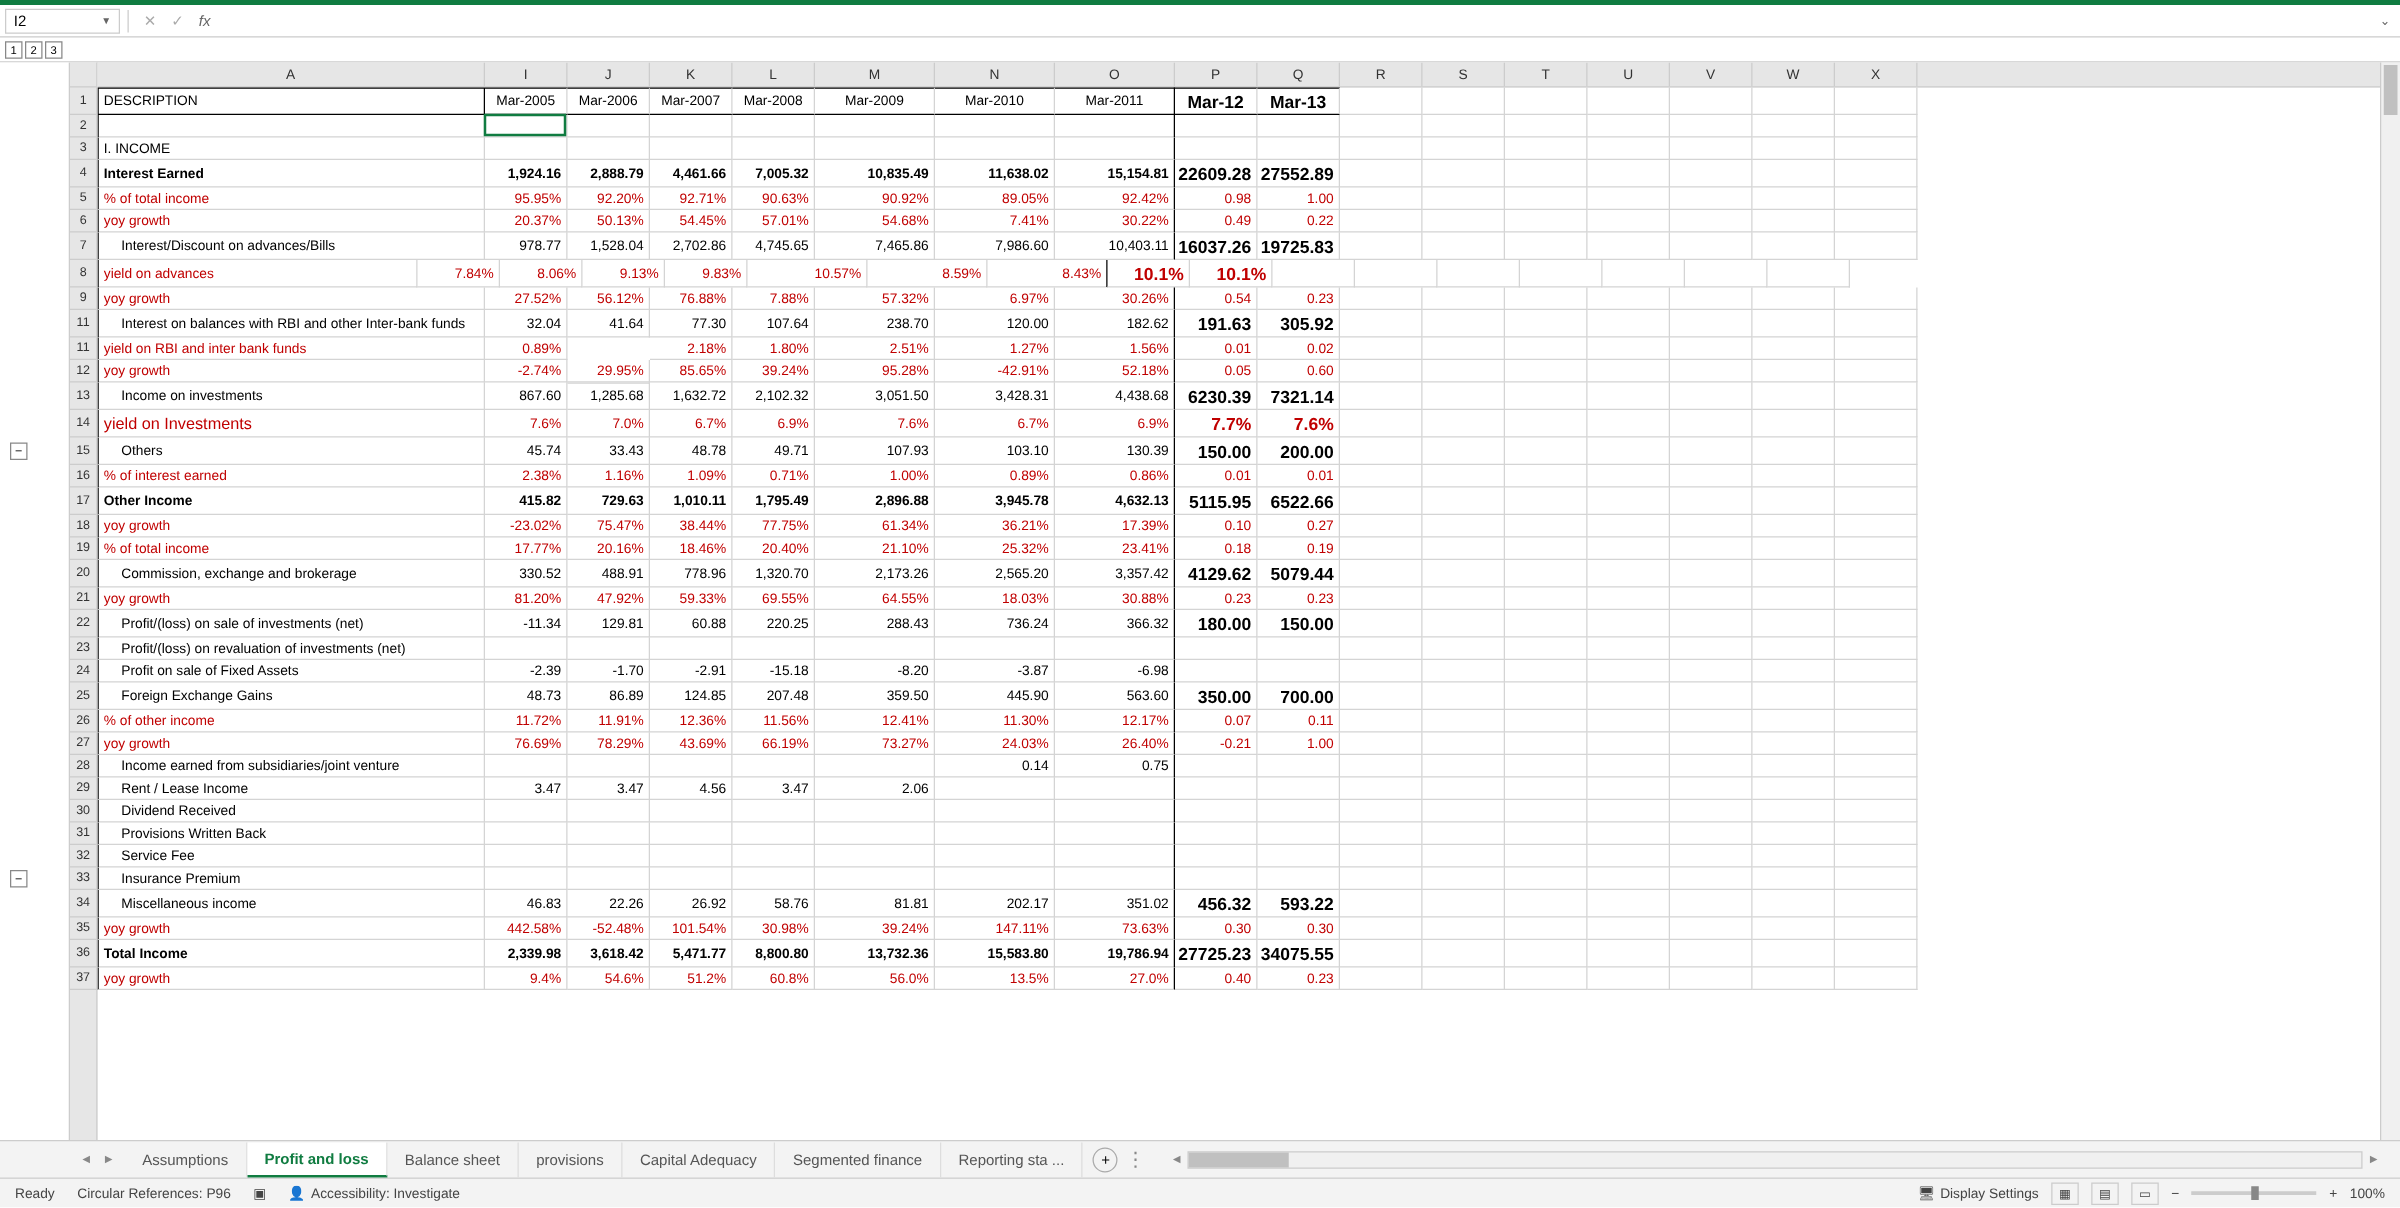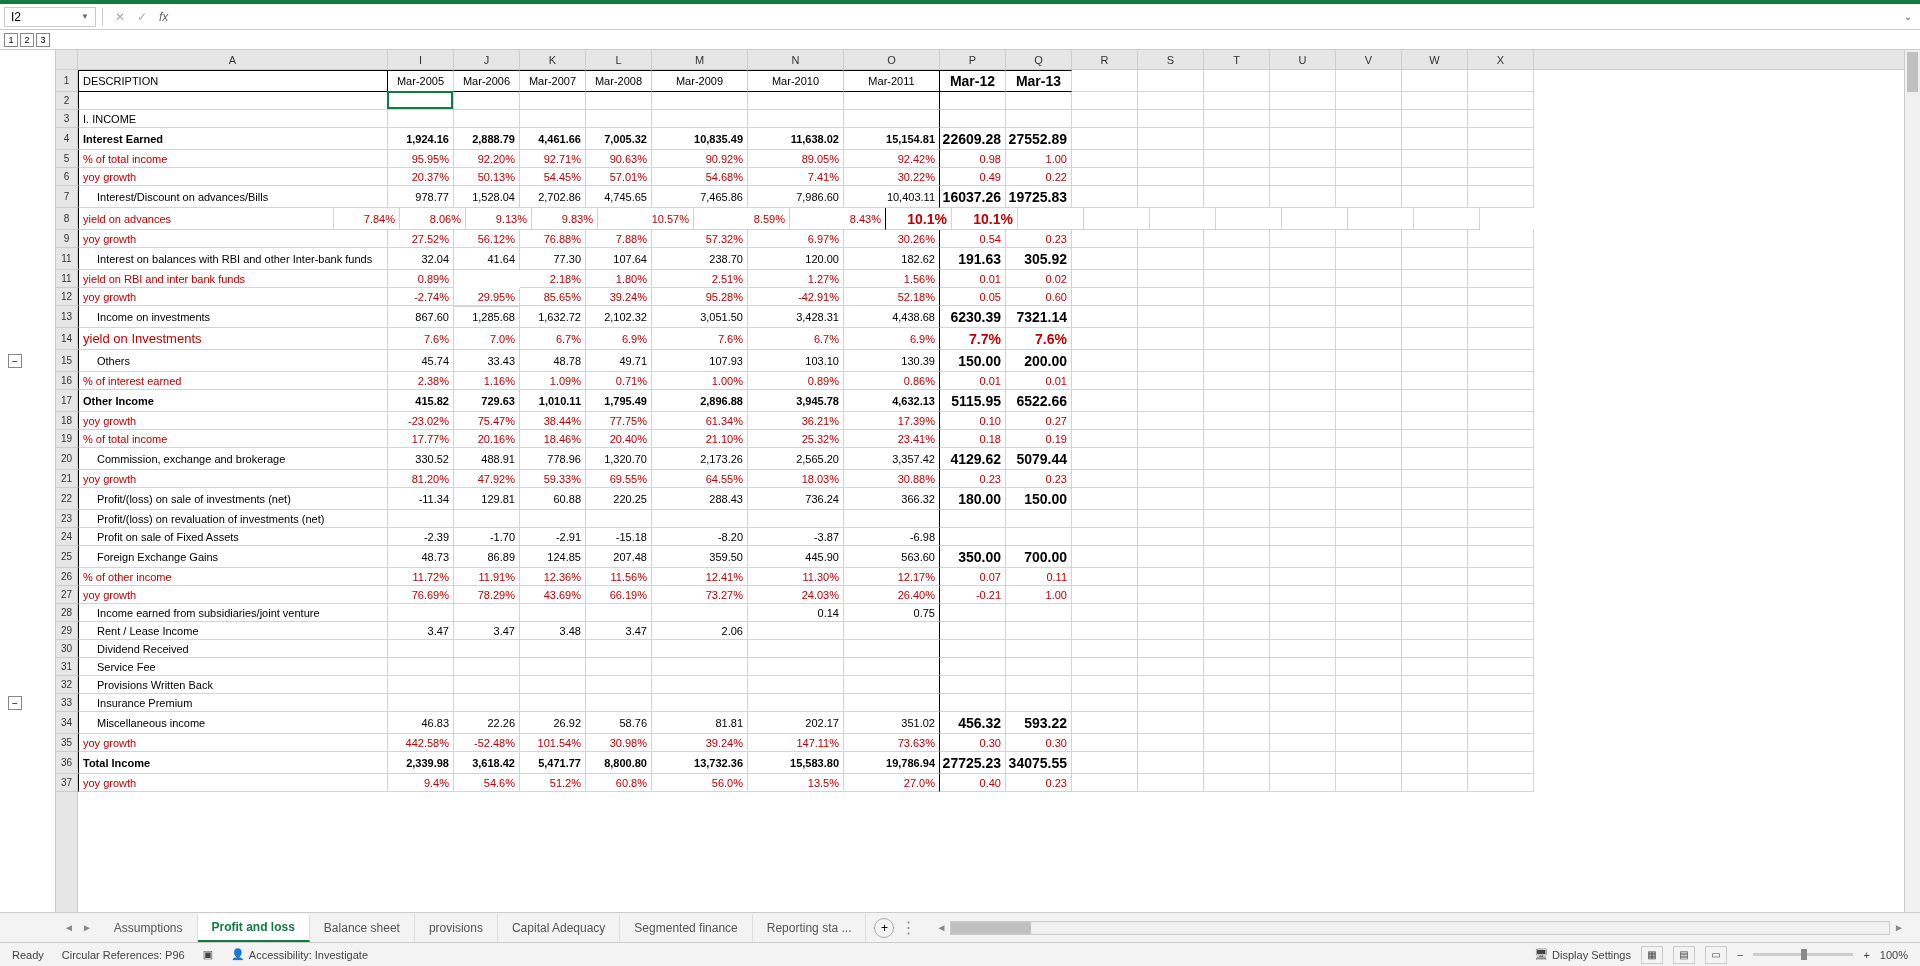--- a/index.html
+++ b/index.html
@@ -681,21 +681,21 @@
           <div class="cell" style="width: 66px;"></div>
           <div class="cell" style="width: 66px;"></div>
           <div class="cell" style="width: 66px;"></div>
           <div class="cell" style="width: 66px;"></div>
           <div class="cell" style="width: 66px;"></div>
         </div>
         <div class="row">
           <div class="cell bl" style="width: 310px; padding-left: 18px;">Rent / Lease Income</div>
           <div class="cell r" style="width: 66px;">3.47</div>
           <div class="cell r" style="width: 66px;">3.47</div>
-          <div class="cell r" style="width: 66px;">3.48</div>
+          <div class="cell r" style="width: 66px;">4.56</div>
           <div class="cell r" style="width: 66px;">3.47</div>
           <div class="cell r" style="width: 96px;">2.06</div>
           <div class="cell r" style="width: 96px;"></div>
           <div class="cell r br" style="width: 96px;"></div>
           <div class="cell r" style="width: 66px;"></div>
           <div class="cell r" style="width: 66px;"></div>
           <div class="cell" style="width: 66px;"></div>
           <div class="cell" style="width: 66px;"></div>
           <div class="cell" style="width: 66px;"></div>
           <div class="cell" style="width: 66px;"></div>
@@ -716,40 +716,40 @@
           <div class="cell r" style="width: 66px;"></div>
           <div class="cell" style="width: 66px;"></div>
           <div class="cell" style="width: 66px;"></div>
           <div class="cell" style="width: 66px;"></div>
           <div class="cell" style="width: 66px;"></div>
           <div class="cell" style="width: 66px;"></div>
           <div class="cell" style="width: 66px;"></div>
           <div class="cell" style="width: 66px;"></div>
         </div>
         <div class="row">
+          <div class="cell bl" style="width: 310px; padding-left: 18px;">Provisions Written Back</div>
+          <div class="cell r" style="width: 66px;"></div>
+          <div class="cell r" style="width: 66px;"></div>
+          <div class="cell r" style="width: 66px;"></div>
+          <div class="cell r" style="width: 66px;"></div>
+          <div class="cell r" style="width: 96px;"></div>
+          <div class="cell r" style="width: 96px;"></div>
+          <div class="cell r br" style="width: 96px;"></div>
+          <div class="cell r" style="width: 66px;"></div>
+          <div class="cell r" style="width: 66px;"></div>
+          <div class="cell" style="width: 66px;"></div>
+          <div class="cell" style="width: 66px;"></div>
+          <div class="cell" style="width: 66px;"></div>
+          <div class="cell" style="width: 66px;"></div>
+          <div class="cell" style="width: 66px;"></div>
+          <div class="cell" style="width: 66px;"></div>
+          <div class="cell" style="width: 66px;"></div>
+        </div>
+        <div class="row">
           <div class="cell bl" style="width: 310px; padding-left: 18px;">Service Fee</div>
-          <div class="cell r" style="width: 66px;"></div>
-          <div class="cell r" style="width: 66px;"></div>
-          <div class="cell r" style="width: 66px;"></div>
-          <div class="cell r" style="width: 66px;"></div>
-          <div class="cell r" style="width: 96px;"></div>
-          <div class="cell r" style="width: 96px;"></div>
-          <div class="cell r br" style="width: 96px;"></div>
-          <div class="cell r" style="width: 66px;"></div>
-          <div class="cell r" style="width: 66px;"></div>
-          <div class="cell" style="width: 66px;"></div>
-          <div class="cell" style="width: 66px;"></div>
-          <div class="cell" style="width: 66px;"></div>
-          <div class="cell" style="width: 66px;"></div>
-          <div class="cell" style="width: 66px;"></div>
-          <div class="cell" style="width: 66px;"></div>
-          <div class="cell" style="width: 66px;"></div>
-        </div>
-        <div class="row">
-          <div class="cell bl" style="width: 310px; padding-left: 18px;">Provisions Written Back</div>
           <div class="cell r" style="width: 66px;"></div>
           <div class="cell r" style="width: 66px;"></div>
           <div class="cell r" style="width: 66px;"></div>
           <div class="cell r" style="width: 66px;"></div>
           <div class="cell r" style="width: 96px;"></div>
           <div class="cell r" style="width: 96px;"></div>
           <div class="cell r br" style="width: 96px;"></div>
           <div class="cell r" style="width: 66px;"></div>
           <div class="cell r" style="width: 66px;"></div>
           <div class="cell" style="width: 66px;"></div>

